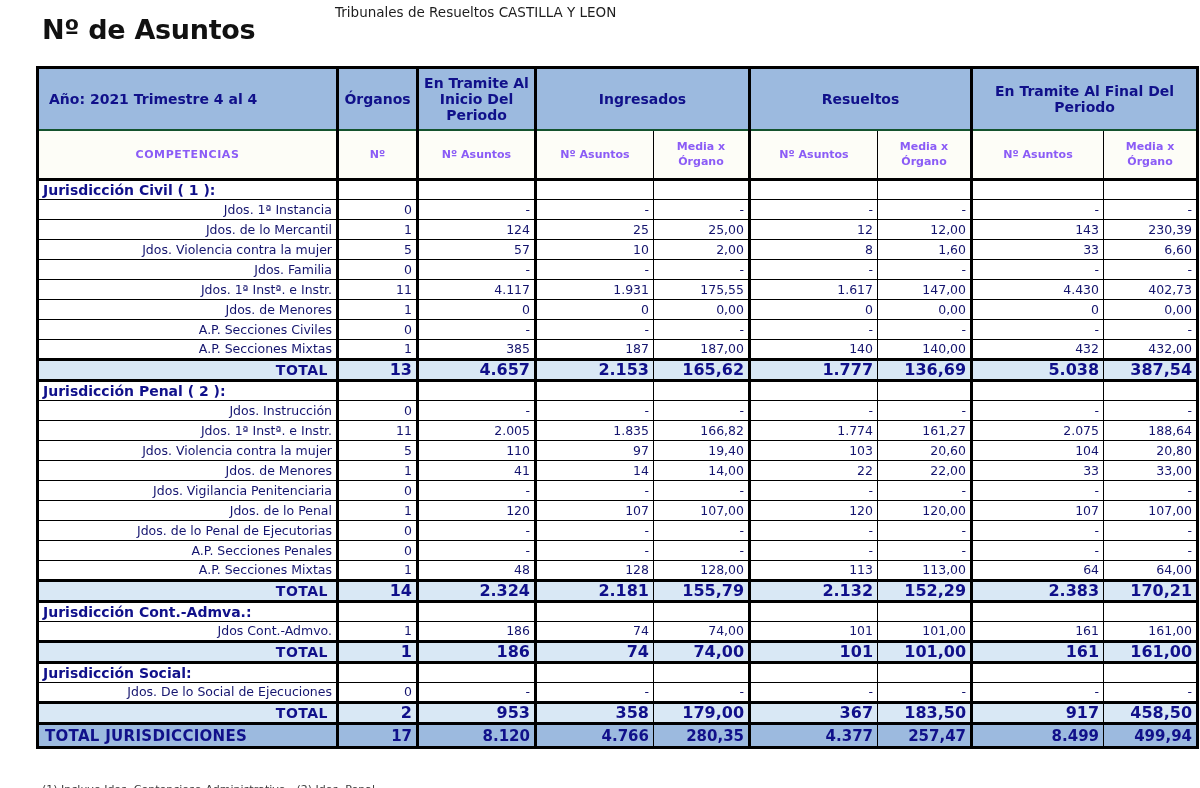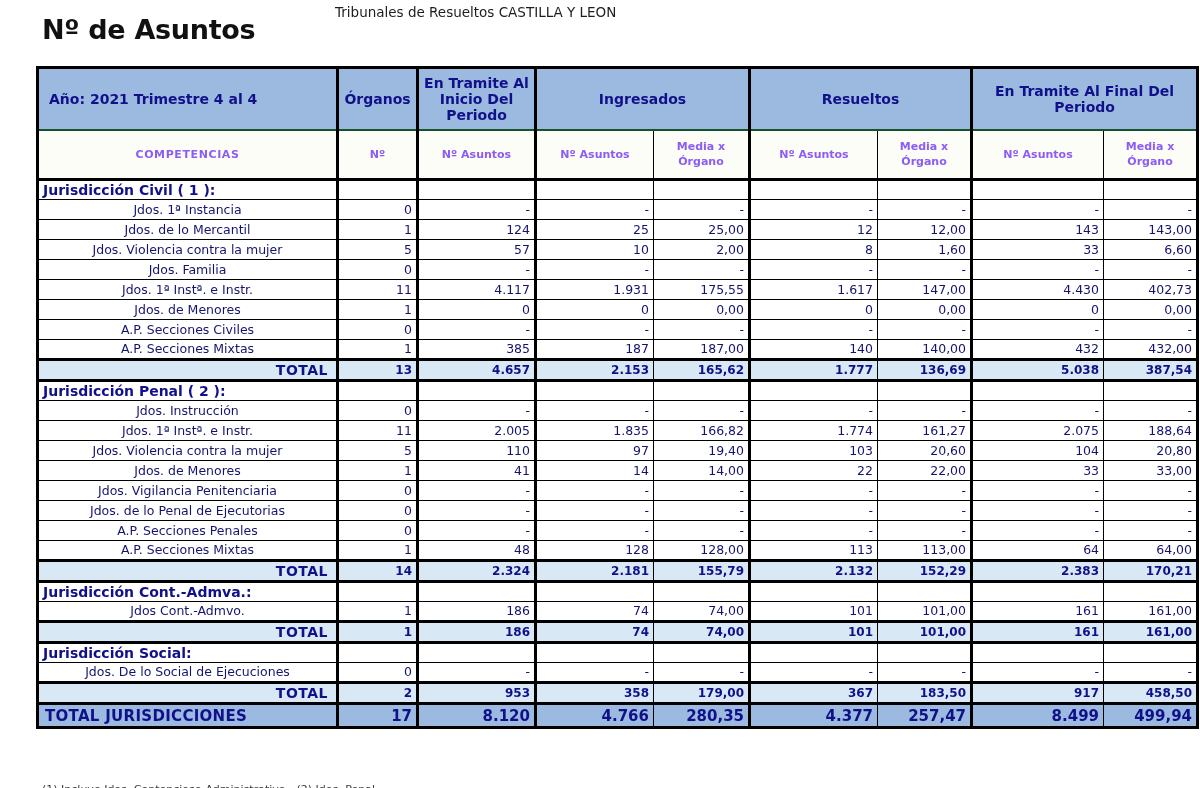--- a/index.html
+++ b/index.html
@@ -111,39 +111,39 @@
     font-size: 14px;
     color: #10108a;
     text-align: left;
     height: 20px;
     border-top: 3px solid #000000;
     margin-left: 44px;
   }
   
   tr.data td { background: #ffffff; }
   td.lbl {
-    text-align: center;
+    text-align: right;
     color: #2a2a2a;
     font-size: 12.5px;
     font-weight: normal;
     padding-left: 4px;
   }
   td.num {
     text-align: right;
     color: #1a1a1a;
     font-size: 13px;
     font-weight: normal;
     padding-right: 5px;
   }
   
   tr.total td {
     background: #d9e8f5;
     font-weight: bold;
     color: #10108a;
-    font-size: 12px;
+    font-size: 16px;
     border-top: 3px solid #000000;
     border-bottom: 3px solid #000000;
   }
   tr.total td.lbl {
     text-align: right;
     padding-right: 8px;
     color: #10108a;
     font-size: 14px;
     letter-spacing: 0.5px;
   }
@@ -246,21 +246,21 @@
           </tr>
           <tr class="data">
             <td class="lbl">Jdos. de lo Mercantil</td>
             <td class="num sep-l">1</td>
             <td class="num sep-l">124</td>
             <td class="num sep-l">25</td>
             <td class="num">25,00</td>
             <td class="num sep-l">12</td>
             <td class="num">12,00</td>
             <td class="num sep-l">143</td>
-            <td class="num">143,00</td>
+            <td class="num">230,39</td>
           </tr>
           <tr class="data">
             <td class="lbl">Jdos. Violencia contra la mujer</td>
             <td class="num sep-l">5</td>
             <td class="num sep-l">57</td>
             <td class="num sep-l">10</td>
             <td class="num">2,00</td>
             <td class="num sep-l">8</td>
             <td class="num">1,60</td>
             <td class="num sep-l">33</td>
@@ -392,20 +392,31 @@
             <td class="num sep-l">0</td>
             <td class="num sep-l">-</td>
             <td class="num sep-l">-</td>
             <td class="num">-</td>
             <td class="num sep-l">-</td>
             <td class="num">-</td>
             <td class="num sep-l">-</td>
             <td class="num">-</td>
           </tr>
           <tr class="data">
+            <td class="lbl">Jdos. de lo Penal</td>
+            <td class="num sep-l">1</td>
+            <td class="num sep-l">120</td>
+            <td class="num sep-l">107</td>
+            <td class="num">107,00</td>
+            <td class="num sep-l">120</td>
+            <td class="num">120,00</td>
+            <td class="num sep-l">107</td>
+            <td class="num">107,00</td>
+          </tr>
+          <tr class="data">
             <td class="lbl">Jdos. de lo Penal de Ejecutorias</td>
             <td class="num sep-l">0</td>
             <td class="num sep-l">-</td>
             <td class="num sep-l">-</td>
             <td class="num">-</td>
             <td class="num sep-l">-</td>
             <td class="num">-</td>
             <td class="num sep-l">-</td>
             <td class="num">-</td>
           </tr>

